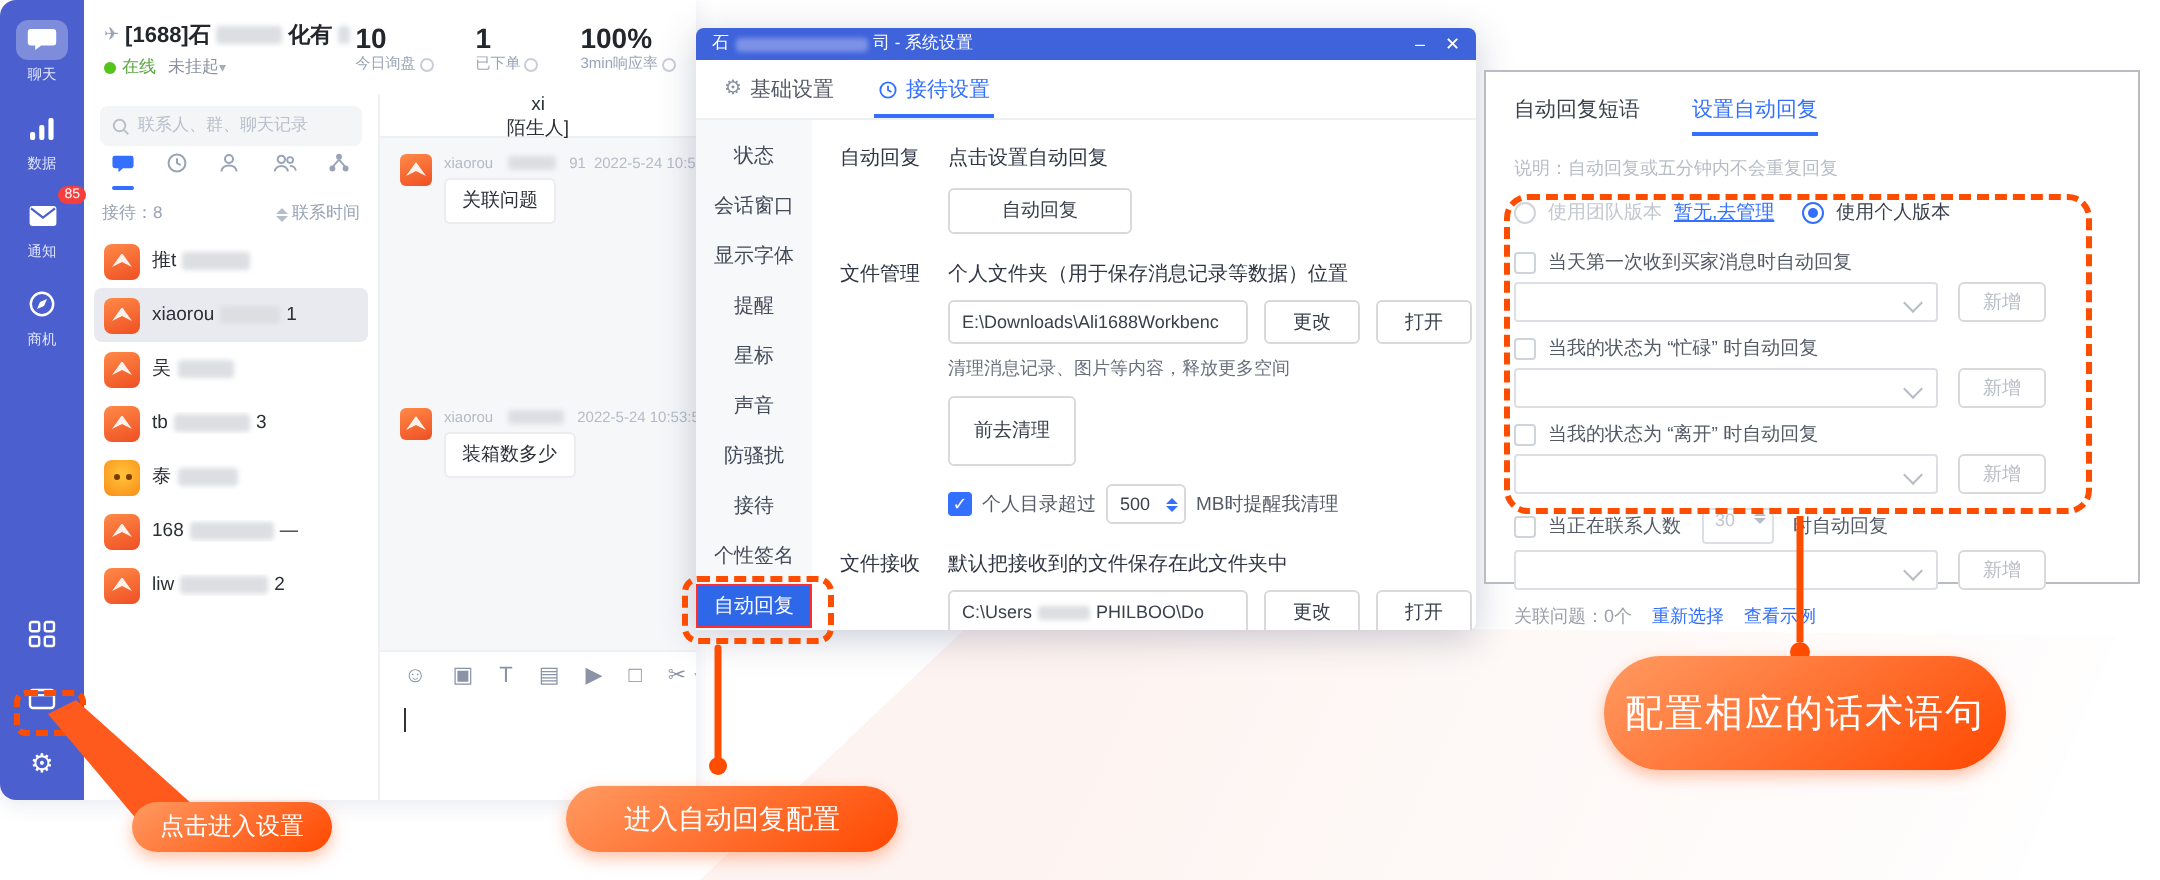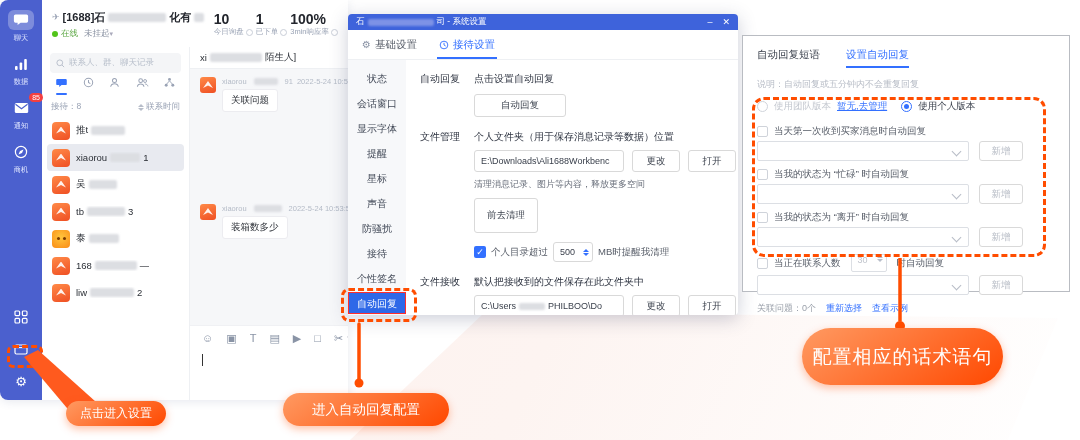--- a/index.html
+++ b/index.html
@@ -33,21 +33,21 @@
   
   .app-main{flex:1;display:flex;flex-direction:column;overflow:hidden;}
   .app-header{height:47px;display:flex;align-items:center;padding:4px 8px 2px 10px;flex-shrink:0;}
   .title-block{flex:1;overflow:hidden;}
   .title-line{font-size:11px;font-weight:bold;color:#23262d;display:flex;align-items:center;}
   .plane{color:#9aa3b5;font-size:9px;margin-right:3px;font-weight:normal;}
   .status-line{font-size:8.5px;color:#8b93a3;margin-top:3px;display:flex;align-items:center;}
   .dot-green{width:6px;height:6px;border-radius:50%;background:#52c41a;margin-right:3px;}
   .status-on{color:#5ba642;margin-right:6px;}
   .caret{font-size:7px;color:#aab;}
-  .stats{display:flex;gap:3px;margin-right:2px;}
+  .stats{display:flex;gap:21px;margin-right:2px;}
   .stat{text-align:left;}
   .stat-v{font-size:14px;font-weight:bold;color:#23262d;line-height:15px;}
   .stat-l{font-size:7.5px;color:#9aa3b5;display:flex;align-items:center;gap:2px;}
   .info-i{width:7px;height:7px;border:1px solid #c9ced8;border-radius:50%;display:inline-block;flex-shrink:0;}
 
   .app-body{flex:1;display:flex;overflow:hidden;}
   .contact-col{width:148px;border-right:1px solid #eef0f3;display:flex;flex-direction:column;padding-top:4px;}
   .search-box{height:20px;background:#f4f5f7;border-radius:4px;margin:2px 8px 6px;display:flex;
     align-items:center;padding:0 6px;color:#b9c0cc;font-size:8.5px;gap:4px;overflow:hidden;}
   .filter-row{display:flex;justify-content:space-between;align-items:flex-end;margin:0 14px 4px;height:16px;}
@@ -67,21 +67,21 @@
   .avatar.orange:after{content:"";position:absolute;left:4px;top:5px;width:10px;height:7px;background:#fff;
     clip-path:polygon(0 100%,50% 0,100% 100%,50% 65%);opacity:.9;}
   .avatar.photo{background:radial-gradient(circle at 40% 35%,#d8cfc6,#8d8078);border-radius:4px;}
   .avatar.emoji{background:radial-gradient(circle at 50% 40%,#ffc53d,#fa8c16);border-radius:4px;}
   .avatar.emoji:after{content:"";position:absolute;left:5px;top:7px;width:3px;height:3px;border-radius:50%;
     background:#7a3c00;box-shadow:6px 0 0 #7a3c00;}
   .c-name{font-size:9.5px;color:#2b2f36;display:flex;align-items:center;overflow:hidden;}
 
   .chat-col{flex:1;display:flex;flex-direction:column;overflow:hidden;background:#fff;}
   .chat-head{height:22px;border-bottom:1px solid #eef0f3;display:flex;align-items:center;
-    padding:0 10px;font-size:9.5px;color:#2b2f36;flex-shrink:0;}
+    padding:0 10px;font-size:9.5px;color:#2b2f36;flex-shrink:0;flex-direction:column;}
   .chat-msgs{height:256px;background:#f6f7f9;padding:8px 10px;overflow:hidden;}
   .msg .meta{font-size:7.5px;color:#b4bbc7;display:flex;align-items:center;margin-bottom:3px;gap:4px;}
   .msg{display:flex;gap:6px;}
   .m-avatar{width:16px;height:16px;border-radius:3px;background:linear-gradient(160deg,#ff8a48,#ef4f23);flex-shrink:0;position:relative;}
   .m-avatar:after{content:"";position:absolute;left:3px;top:4px;width:10px;height:7px;background:#fff;
     clip-path:polygon(0 100%,50% 0,100% 100%,50% 65%);opacity:.9;}
   .bubble{background:#fff;border:1px solid #ececf0;border-radius:3px;padding:4px 8px;font-size:9.5px;
     color:#2b2f36;display:inline-block;}
   .msg2{margin-top:92px;}
   .chat-tools{height:24px;border-top:1px solid #f0f1f4;display:flex;align-items:center;gap:13px;

